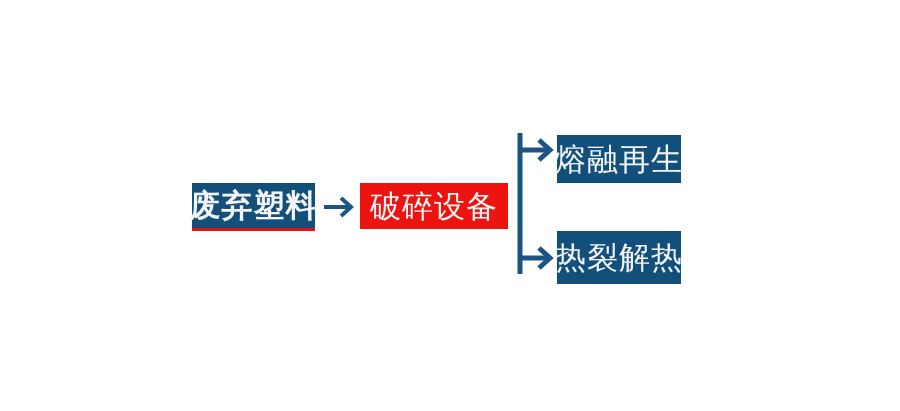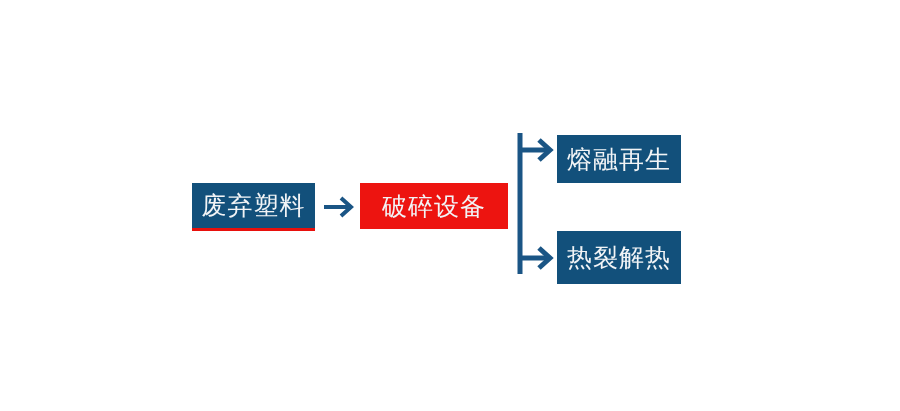--- a/index.html
+++ b/index.html
@@ -22,30 +22,30 @@
   }
 
   
   .node {
     position: absolute;
     display: flex;
     align-items: center;
     justify-content: center;
     box-sizing: border-box;
     color: #f2f4f6;
-    font-size: 25px;
+    font-size: 31px;
     font-weight: 500;
     letter-spacing: 1px;
     line-height: 1;
     white-space: nowrap;
     user-select: none;
   }
   .node-blue   { background: #12507B; }
   .node-red    { background: #ED1410; }
-  .node-accent { border-bottom: 3px solid #E8100C; }
+  .node-accent { border-bottom: 3px solid #E8100C; font-weight: bold; }
 
   #node-source {
     left: 192px;
     top: 183px;
     width: 123px;
     height: 48px;
   }
   #node-process {
     left: 360px;
     top: 183px;

